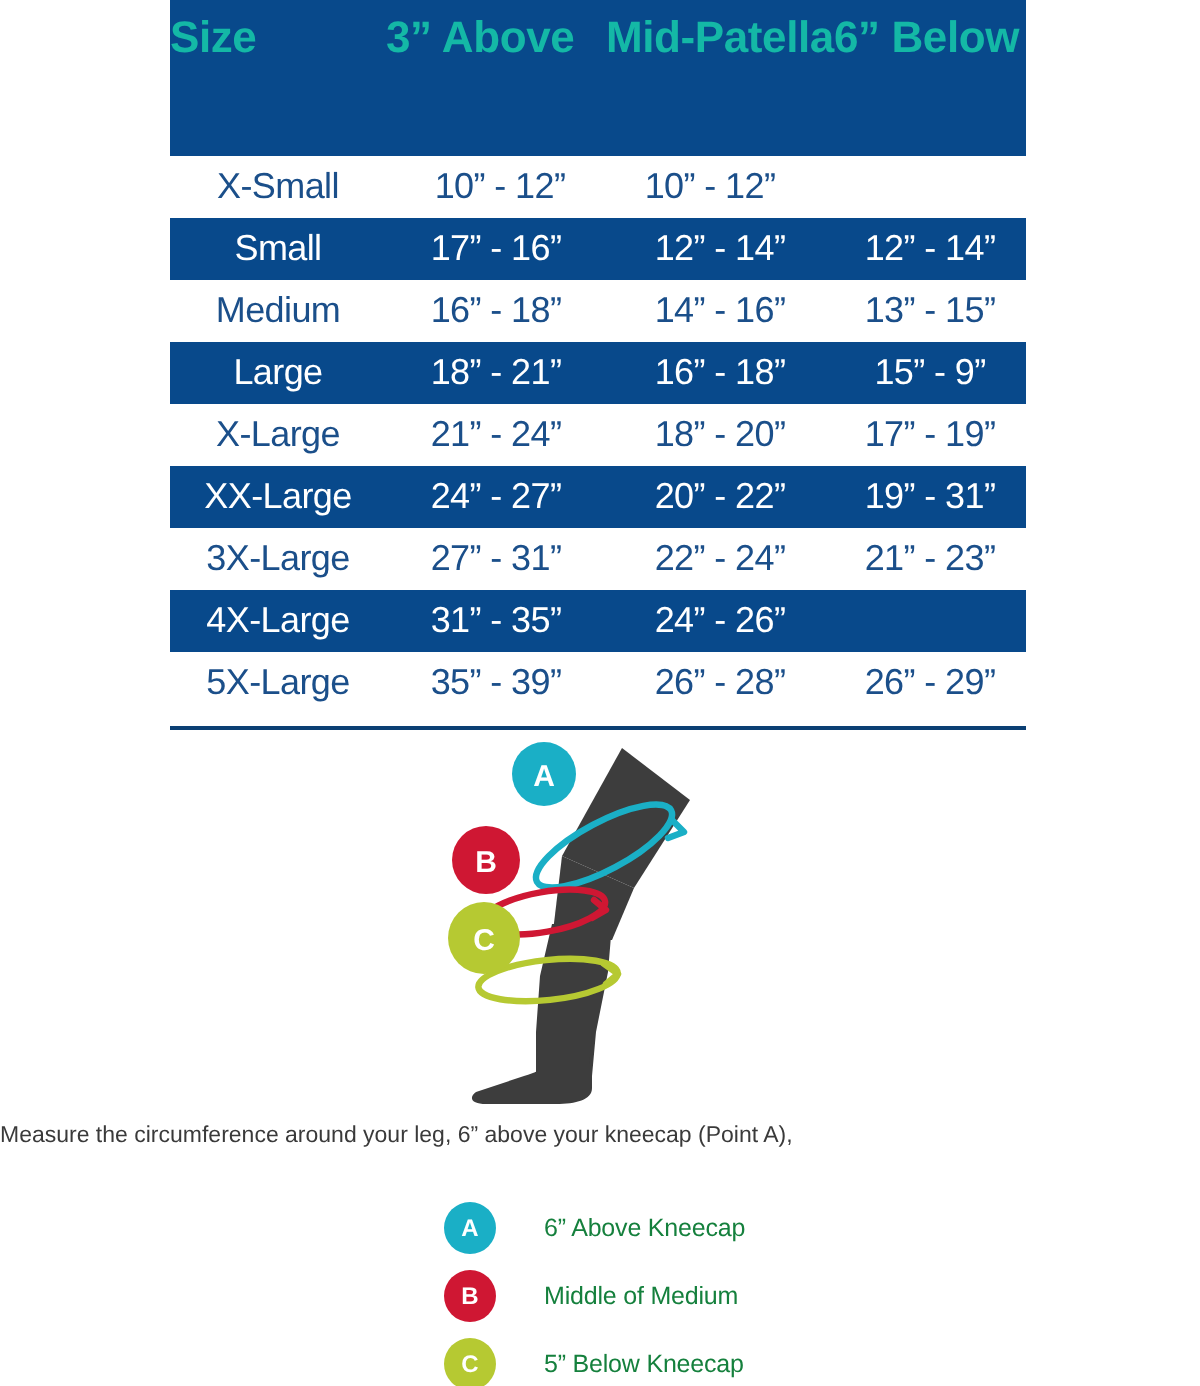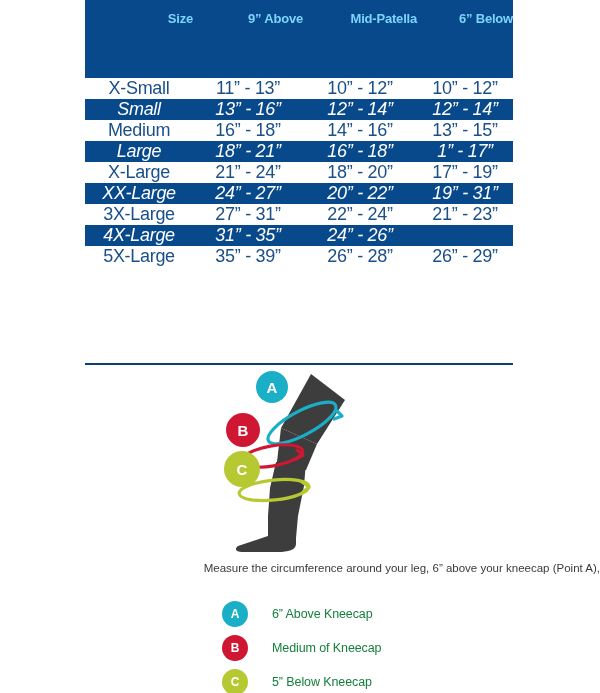--- a/index.html
+++ b/index.html
@@ -24,46 +24,46 @@
   }
   .table-header {
     background: #08498b;
     height: 78px;
     display: flex;
     align-items: flex-start;
     padding-top: 8px;
     box-sizing: border-box;
   }
   .table-header .th {
-    color: #7dd3fc;
-    font-size: 13px;
+    color: #14b8a6;
+    font-size: 22px;
     font-weight: bold;
-    text-align: right;
+    text-align: left;
     letter-spacing: -0.2px;
     line-height: 22px;
   }
   .row {
     display: flex;
     align-items: center;
-    height: 21px;
+    height: 31px;
   }
   .row.odd {
     background: #ffffff;
   }
   .row.even {
     background: #08498b;
   }
   .row .cell {
     font-size: 18px;
     font-weight: normal;
     text-align: center;
     letter-spacing: -0.3px;
   }
   .row.odd .cell { color: #1b4f8a; }
-  .row.even .cell { color: #ffffff; font-style: italic; }
+  .row.even .cell { color: #ffffff; }
 
   
   .c0 { width: 108px; }
   .c1 { width: 110px; }
   .c2 { width: 114px; }
   .c3 { width: 96px; }
 
   .table-divider {
     position: absolute;
     left: 85px;
@@ -84,21 +84,21 @@
   .diagram svg {
     display: block;
   }
 
   
   .caption {
     position: absolute;
     left: 0;
     top: 560px;
     width: 600px;
-    text-align: right;
+    text-align: left;
     font-size: 11.5px;
     color: #3a3a3a;
     line-height: 16px;
   }
   .caption .line { display: block; }
 
   
   .legend {
     position: absolute;
     left: 222px;
@@ -130,51 +130,50 @@
     letter-spacing: -0.1px;
   }
 </style>
 </head>
 <body>
 
 <div class="size-table">
 
   <div class="table-header">
     <div class="th c0">Size</div>
-    <div class="th c1">9” Above</div>
+    <div class="th c1">3” Above</div>
     <div class="th c2">Mid-Patella</div>
     <div class="th c3">6” Below</div>
   </div>
 
   <div class="row odd">
     <div class="cell c0">X-Small</div>
-    <div class="cell c1">11” - 13”</div>
     <div class="cell c2">10” - 12”</div>
     <div class="cell c3">10” - 12”</div>
   </div>
 
   <div class="row even">
     <div class="cell c0">Small</div>
-    <div class="cell c1">13” - 16”</div>
+    <div class="cell c1">17” - 16”</div>
     <div class="cell c2">12” - 14”</div>
     <div class="cell c3">12” - 14”</div>
   </div>
 
   <div class="row odd">
     <div class="cell c0">Medium</div>
     <div class="cell c1">16” - 18”</div>
     <div class="cell c2">14” - 16”</div>
     <div class="cell c3">13” - 15”</div>
   </div>
 
   <div class="row even">
     <div class="cell c0">Large</div>
     <div class="cell c1">18” - 21”</div>
     <div class="cell c2">16” - 18”</div>
-    <div class="cell c3">1” - 17”</div>
+    <div class="cell c3">15” - 9”</div>
   </div>
 
   <div class="row odd">
     <div class="cell c0">X-Large</div>
     <div class="cell c1">21” - 24”</div>
     <div class="cell c2">18” - 20”</div>
     <div class="cell c3">17” - 19”</div>
   </div>
 
   <div class="row even">
@@ -269,21 +268,21 @@
 
 <div class="legend">
 
   <div class="legend-row">
     <div class="legend-dot" id="dot-a" style="background: rgb(26, 175, 198);">A</div>
     <div class="legend-label">6” Above Kneecap</div>
   </div>
 
   <div class="legend-row">
     <div class="legend-dot" id="dot-b" style="background: rgb(207, 23, 51);">B</div>
-    <div class="legend-label">Medium of Kneecap</div>
+    <div class="legend-label">Middle of Medium</div>
   </div>
 
   <div class="legend-row">
     <div class="legend-dot" id="dot-c" style="background: rgb(182, 201, 50);">C</div>
     <div class="legend-label">5” Below Kneecap</div>
   </div>
 
 </div>
 
 </body></html>

